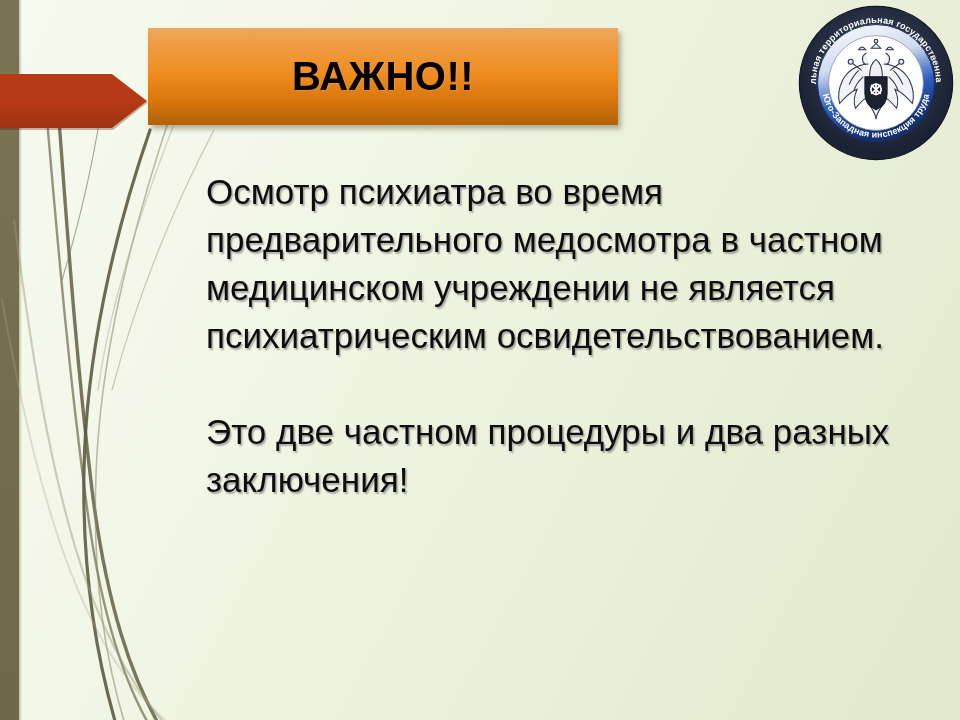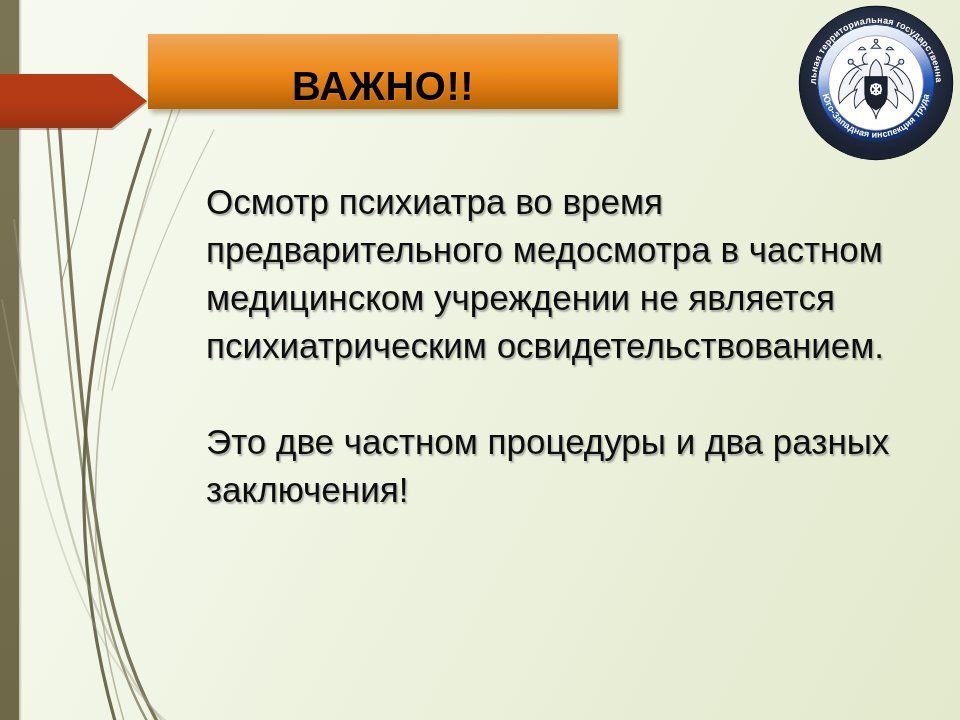--- a/index.html
+++ b/index.html
@@ -54,32 +54,32 @@
     left: 0;
     top: 72px;
     width: 148px;
     height: 58px;
   }
 
   
   .title-banner {
     position: absolute;
     left: 148px;
-    top: 34px;
+    top: 28px;
     width: 470px;
-    height: 75px;
+    height: 97px;
     background: linear-gradient(to bottom,
         #eda95e 0%,
         #ef9b42 18%,
         #ef8c1f 48%,
         #d9770d 74%,
         #b06309 100%);
     box-shadow: 3px 4px 5px rgba(60,40,10,0.35);
     display: flex;
-    align-items: flex-end;
+    align-items: center;
     justify-content: center;
   }
   .title-text {
     font-family: "Liberation Sans", sans-serif;
     font-size: 40px;
     font-weight: bold;
     color: #000000;
     letter-spacing: 0.5px;
     text-shadow: 1px 1px 0 rgba(255,255,255,0.12);
     white-space: nowrap;
@@ -91,21 +91,21 @@
     left: 797px;
     top: 4px;
     width: 158px;
     height: 158px;
   }
 
   
   .body-text {
     position: absolute;
     left: 206px;
-    top: 178px;
+    top: 168px;
     width: 690px;
   }
   .para {
     font-family: "Liberation Sans", sans-serif;
     font-size: 35px;
     line-height: 48px;
     color: #0d0d0d;
     text-shadow: 1.5px 1.5px 1.5px rgba(110,110,110,0.55);
     margin: 0;
   }

